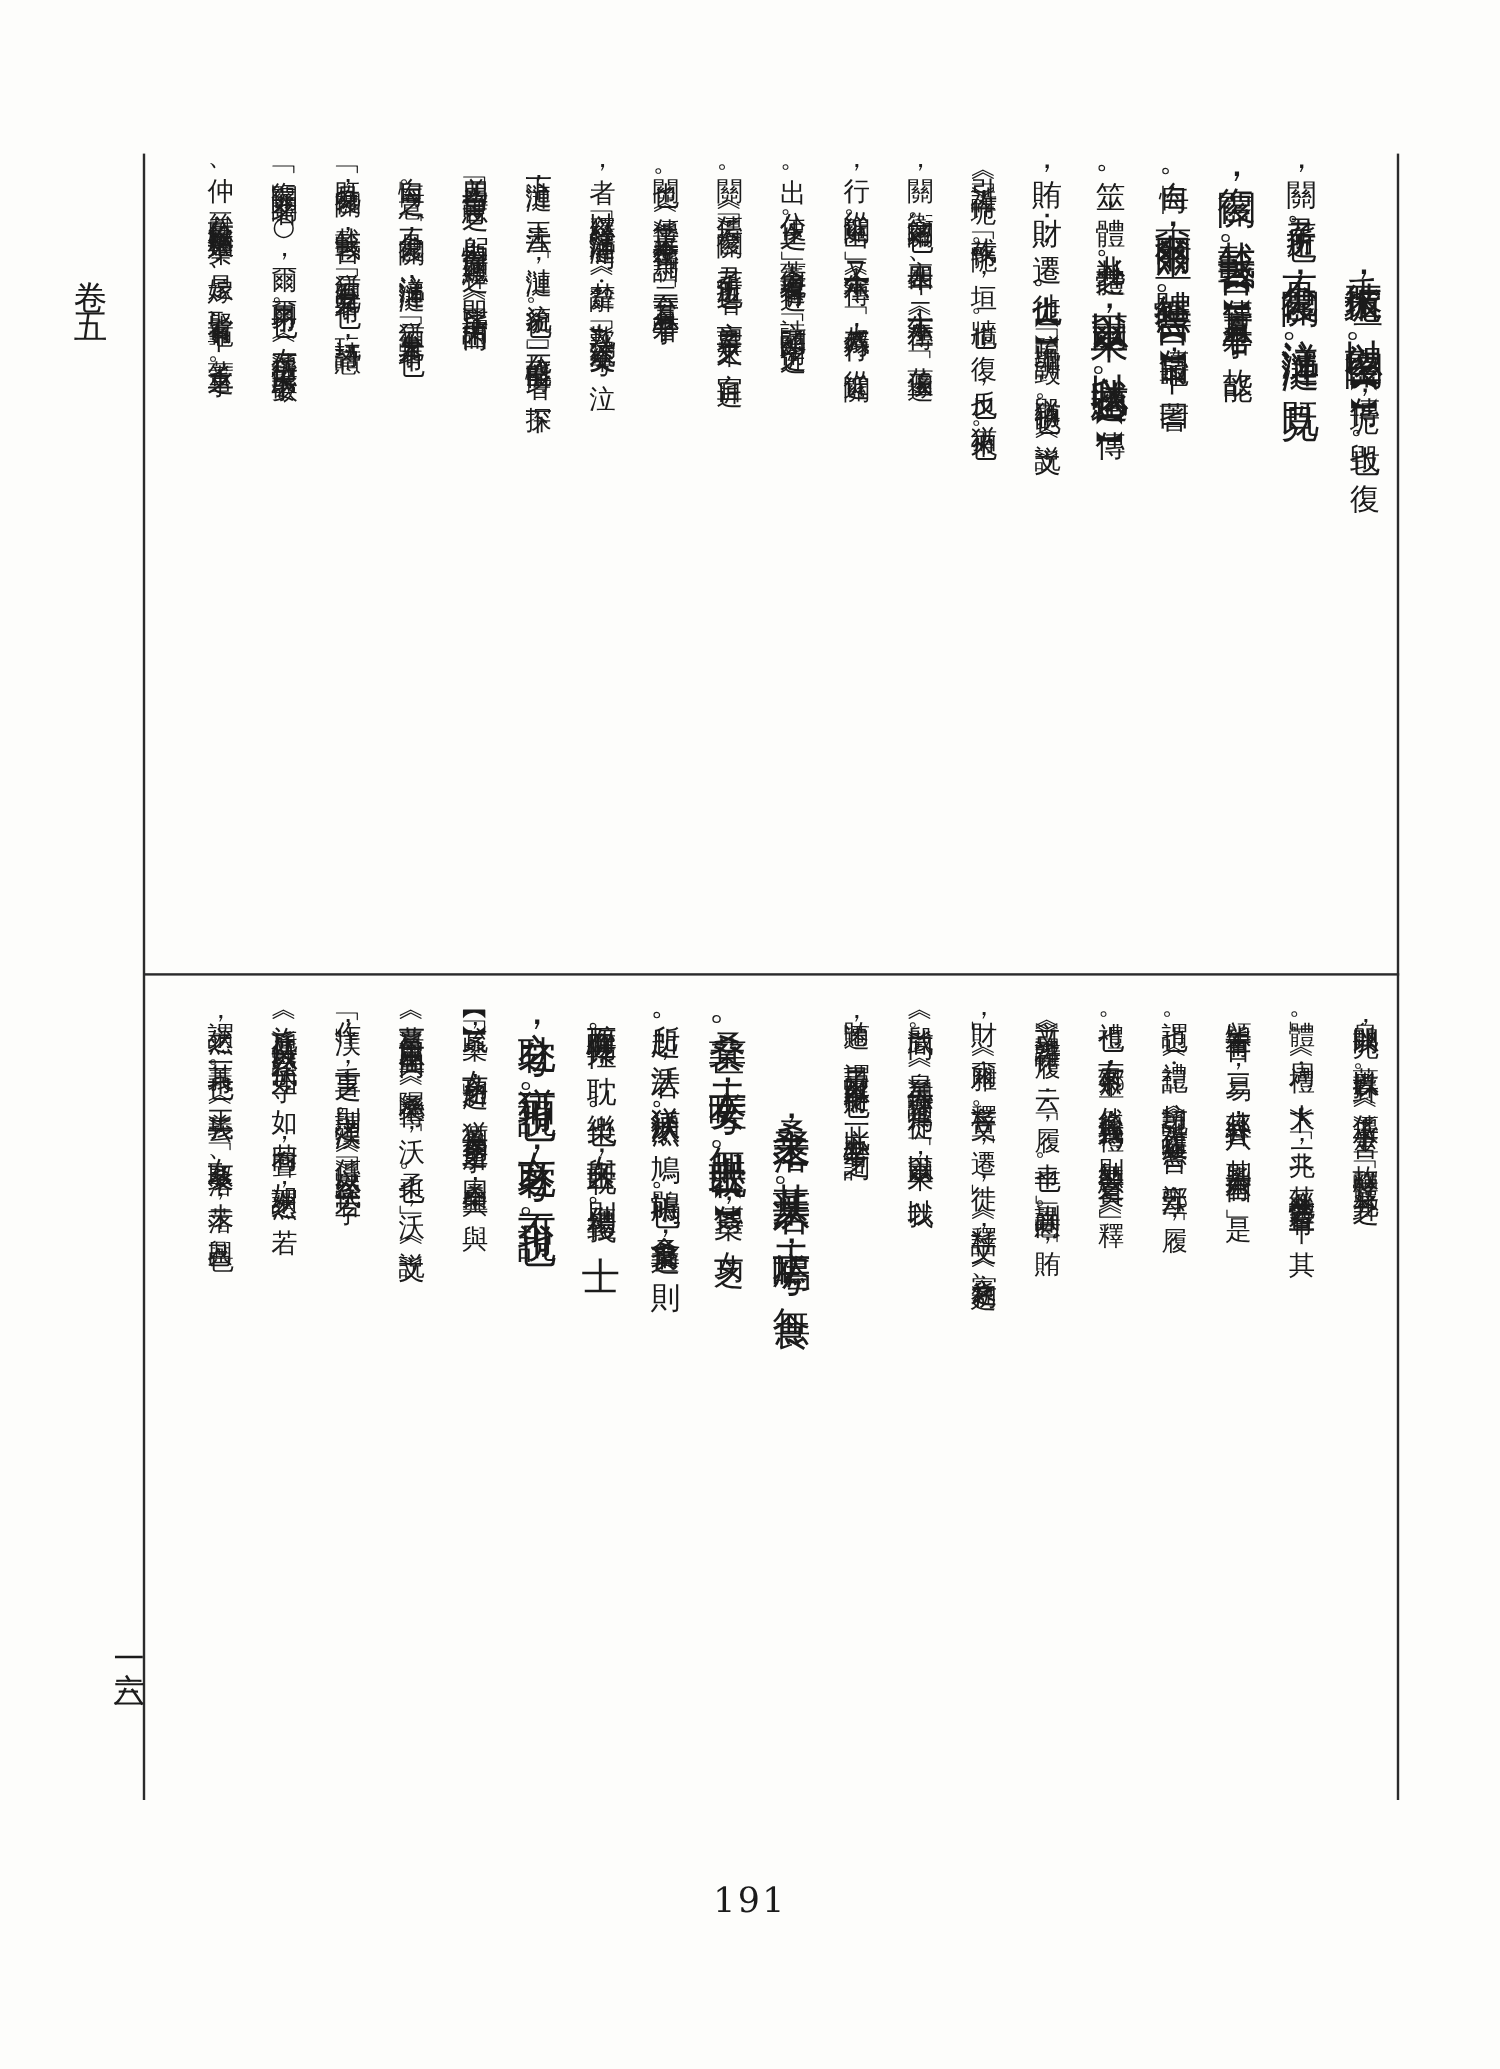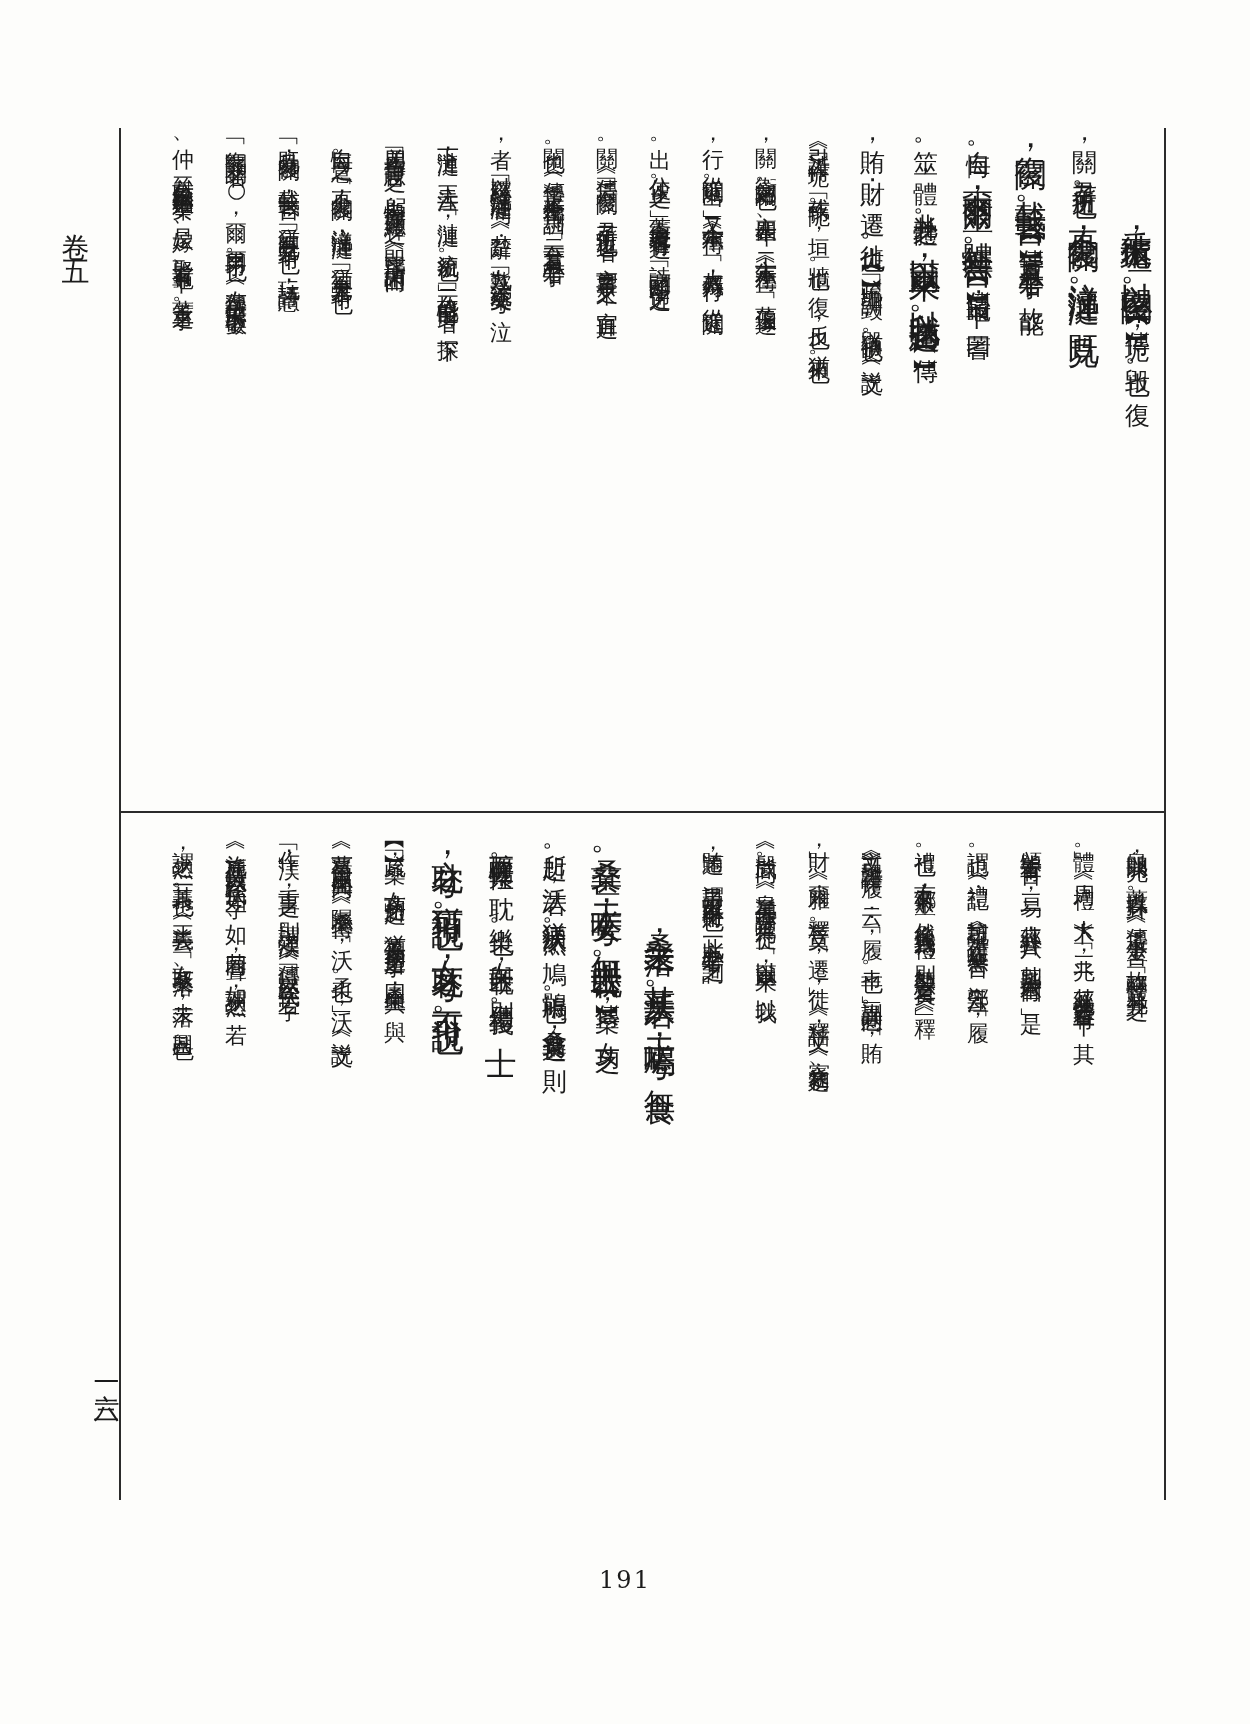--- a/index.html
+++ b/index.html
@@ -48,21 +48,21 @@
   }
   .folio-label{
     left:90px;top:1368px;
     font-size:26px;
     letter-spacing:6px;
   }
   .page-number{
     position:absolute;
     left:0;top:1566px;width:1250px;
     text-align:center;
-    font-size:24px;
+    font-size:29px;
     letter-spacing:2px;
   }
 </style>
 </head>
 <body>
 
 <div class="page">
 
   <div class="margin-vertical volume-label">卷五</div>
 

